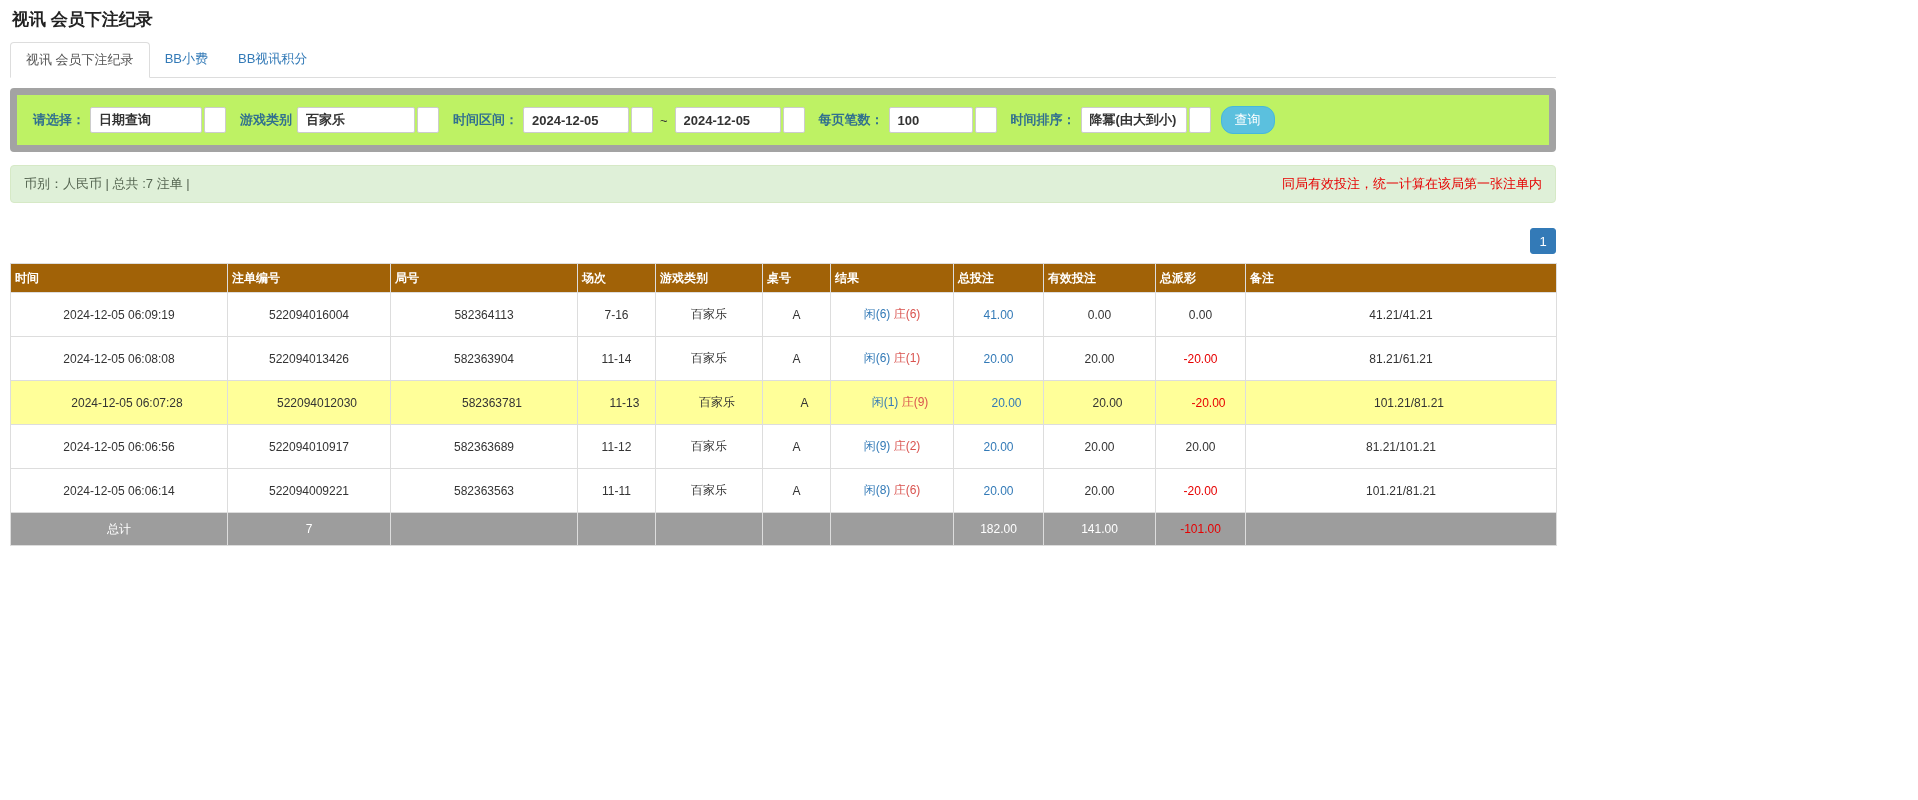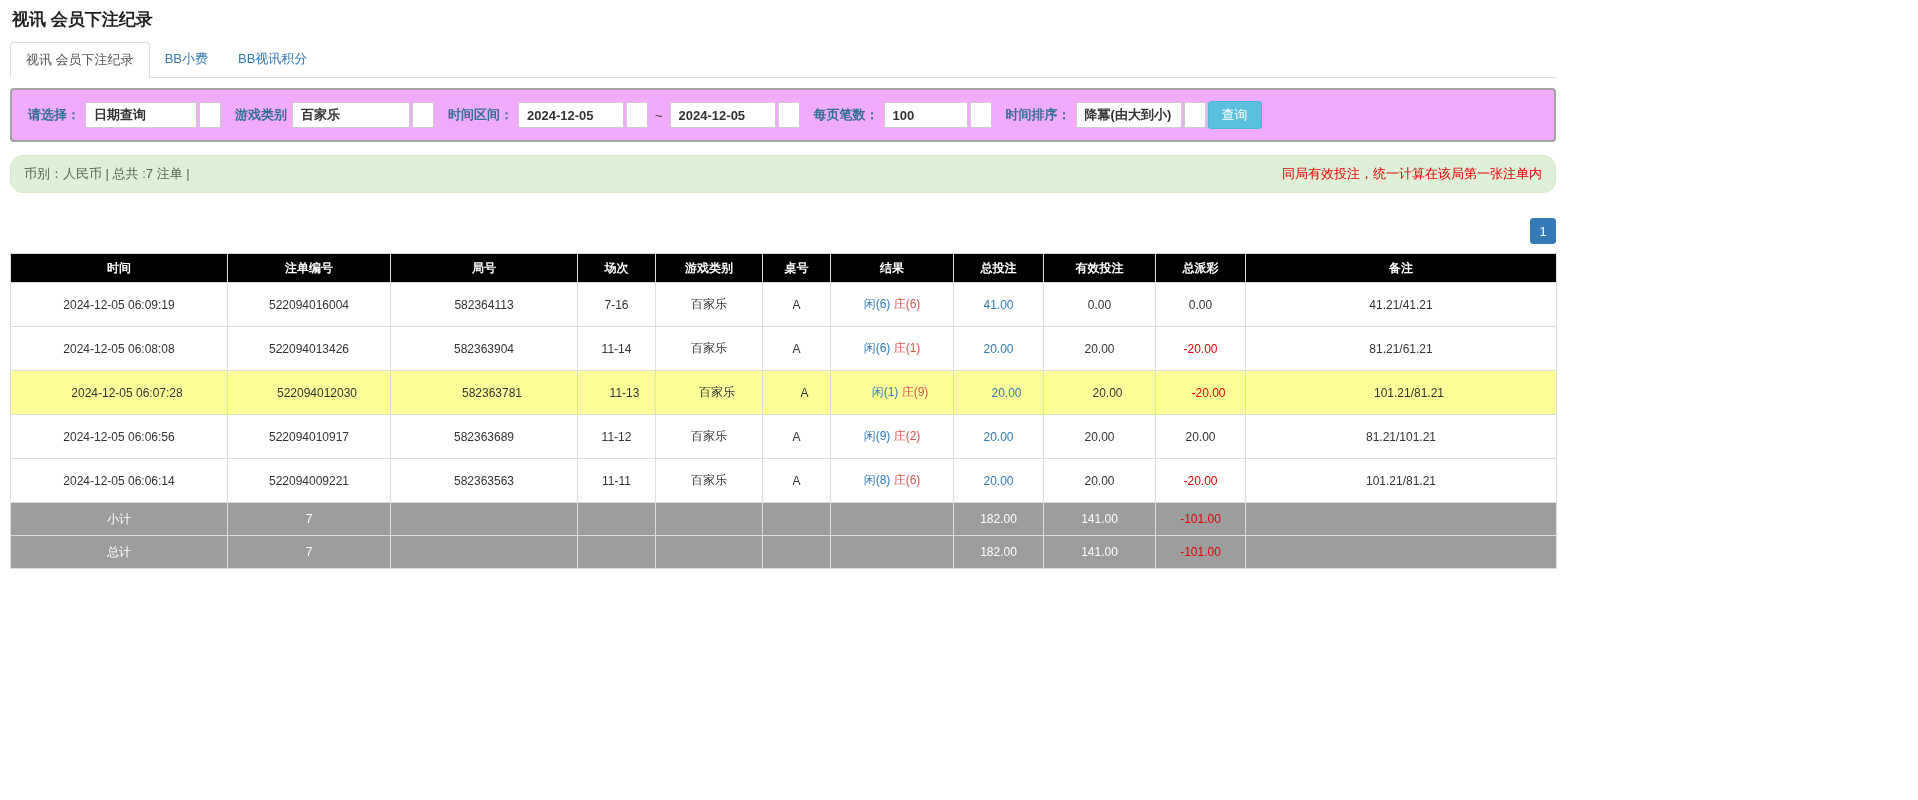--- a/index.html
+++ b/index.html
@@ -2,36 +2,36 @@
 <html><head>
 <meta charset="utf-8">
 <style>
   html,body{margin:0;padding:0;}
   body{width:1918px;height:800px;overflow:hidden;background:#fff;font-family:"Liberation Sans",sans-serif;color:#333;}
   .container{width:1546px;margin-left:10px;padding-top:6px;}
   .page-title{font-size:17px;font-weight:bold;color:#222;margin:2px 0 11px 2px;}
   .tabs{display:flex;border-bottom:1px solid #ddd;}
   .tab{padding:8px 15px;font-size:13px;color:#337ab7;cursor:pointer;margin-bottom:-1px;}
   .tab.active{background:#fff;border:1px solid #ddd;border-bottom:1px solid #fff;border-radius:4px 4px 0 0;color:#555;}
-  .filter-bar{background:#f0abfc;border:2px solid #a3a3a3;border-radius:4px;margin-top:10px;padding:11px 12px;display:flex;align-items:center;}
+  .filter-bar{background:#bef264;border:7px solid #a3a3a3;border-radius:4px;margin-top:10px;padding:11px 12px;display:flex;align-items:center;}
   .f-label{color:#31708f;font-weight:bold;font-size:13px;margin:0 5px 0 14px;white-space:nowrap;}
   .f-label.first{margin-left:4px;}
   .f-input{height:26px;border:1px solid #ccc;border-radius:2px;padding:2px 8px;font-size:13px;background:#fff;font-family:inherit;color:#333;box-sizing:border-box;font-weight:bold;}
   .addon{width:22px;height:26px;border:1px solid #ccc;background:#fff;border-radius:2px;margin-left:2px;box-sizing:border-box;display:inline-block;}
   .tilde{margin:0 7px;color:#333;font-size:13px;}
   .w110{width:112px;} .w115{width:118px;} .w105{width:106px;} .w80{width:84px;}
-  .btn-search{background:#5bc0de;border:1px solid #46b8da;color:#fff;height:28px;padding:0 13px;border-radius:3px;font-size:13px;margin-left:2px;cursor:pointer;font-family:inherit;}
-  .info-bar{background:#dff0d8;border:1px solid #d6e9c6;border-radius:13px;margin-top:13px;padding:9px 13px;display:flex;justify-content:space-between;align-items:center;font-size:13px;}
+  .btn-search{background:#5bc0de;border:1px solid #46b8da;color:#fff;height:28px;padding:0 13px;border-radius:12px;font-size:13px;margin-left:10px;cursor:pointer;font-family:inherit;}
+  .info-bar{background:#dff0d8;border:1px solid #d6e9c6;border-radius:4px;margin-top:13px;padding:9px 13px;display:flex;justify-content:space-between;align-items:center;font-size:13px;}
   .info-left{color:#566652;}
   .info-right{color:#e60000;}
   .pager{display:flex;justify-content:flex-end;}
   .pager-top{margin-top:25px;margin-bottom:9px;}
   .page-btn{background:#337ab7;border:1px solid #337ab7;color:#fff;min-width:26px;height:26px;display:flex;align-items:center;justify-content:center;border-radius:3px;font-size:13px;cursor:pointer;box-sizing:border-box;}
   table{border-collapse:collapse;table-layout:fixed;width:1546px;font-size:12px;}
-  th{background:#000000;color:#fff;font-weight:bold;height:28px;border:1px solid #ddd;text-align:center;padding:0 4px;font-size:12px;}
+  th{background:#a16207;color:#fff;font-weight:bold;height:28px;border:1px solid #ddd;text-align:left;padding:0 4px;font-size:12px;}
   tbody td{border:1px solid #ddd;height:43px;text-align:center;padding:0 4px;background:#fff;color:#333;}
   tr.hl td{background:#ffff99;padding-left:20px;}
   .link{color:#337ab7;cursor:pointer;}
   .player{color:#337ab7;}
   .banker{color:#d9534f;}
   .neg{color:#e60000;}
   tfoot td{background:#9d9d9d;color:#fff;height:30px;border:1px solid #ddd;text-align:center;font-size:12px;}
   tfoot td.neg{color:#e60000;}
 </style>
 </head>
@@ -174,41 +174,28 @@
           <td>A</td>
           <td><span class="player">闲(8)</span> <span class="banker">庄(6)</span></td>
           <td class="link">20.00</td>
           <td>20.00</td>
           <td class="neg">-20.00</td>
           <td>101.21/81.21</td>
         </tr>
       </tbody>
     <tfoot>
       <tr>
-        <td>小计</td>
+        <td>总计</td>
         <td>7</td>
         <td></td>
         <td></td>
         <td></td>
         <td></td>
         <td></td>
         <td>182.00</td>
         <td>141.00</td>
         <td class="neg">-101.00</td>
         <td></td>
       </tr>
-      <tr>
-        <td>总计</td>
-        <td>7</td>
-        <td></td>
-        <td></td>
-        <td></td>
-        <td></td>
-        <td></td>
-        <td>182.00</td>
-        <td>141.00</td>
-        <td class="neg">-101.00</td>
-        <td></td>
-      </tr>
     </tfoot>
   </table>
 
 </div>
 
 </body></html>

